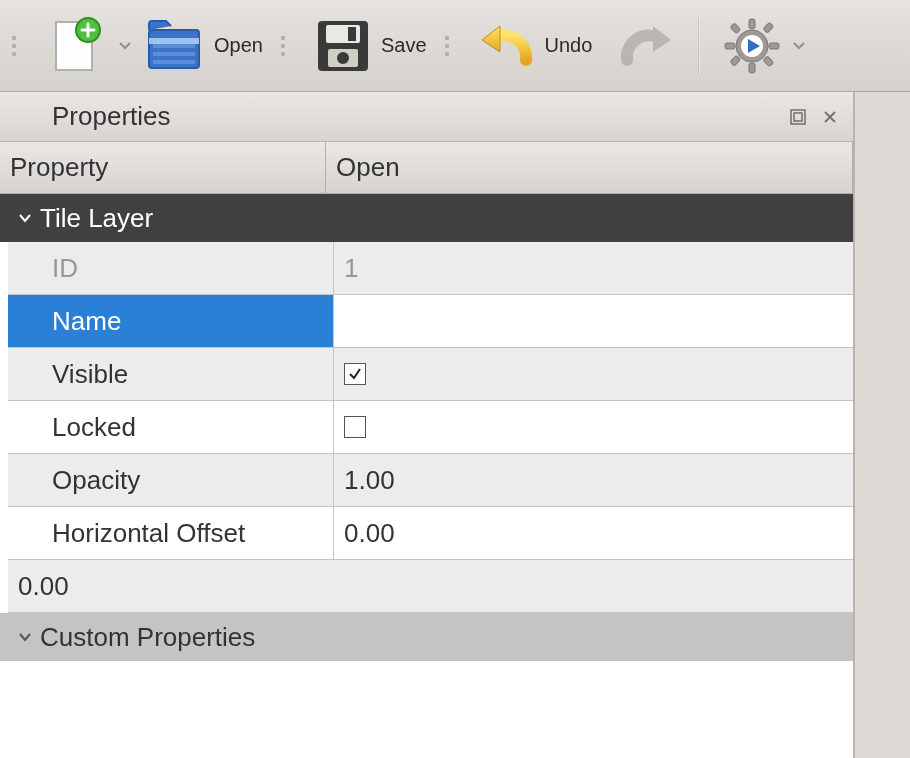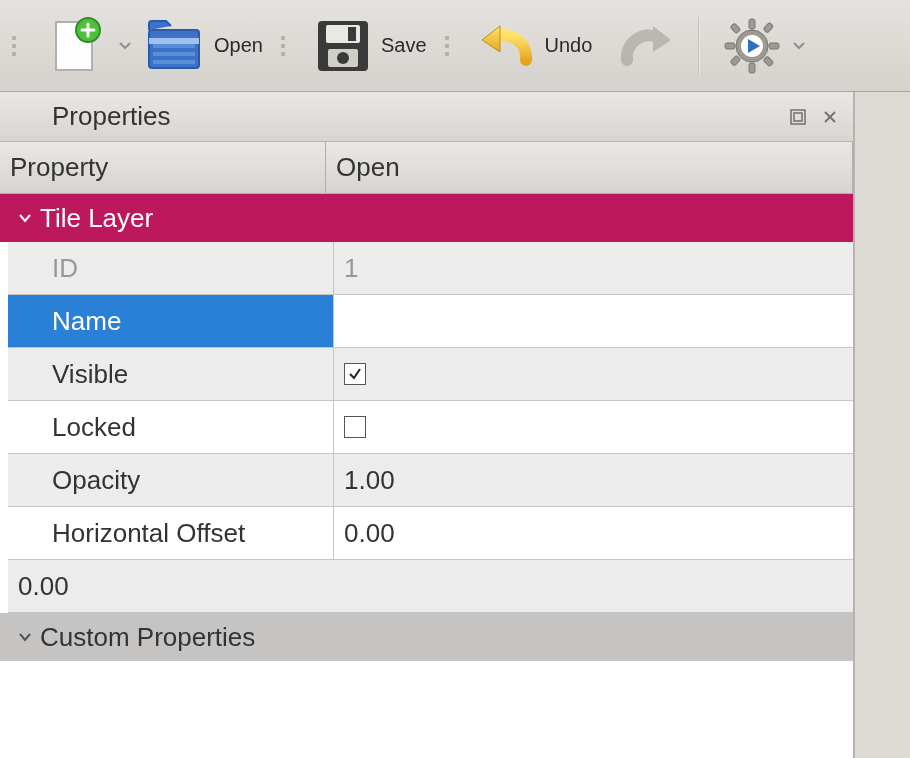--- a/index.html
+++ b/index.html
@@ -84,21 +84,21 @@
 .table-head .col {
   display:flex; align-items:center; padding: 0 10px;
   border-right: 1px solid #b0adab;
   text-align: right;
 }
 .col-prop { width: 326px; }
 .col-val  { flex:1; }
 
 .group-row {
   height: 48px;
-  background: #be185d;
+  background: #404040;
   color: #fff;
   display:flex;
   align-items:center;
   padding: 0 0 0 14px;
   font-size: 26px;
 }
 .group-row .tw {
   width: 22px; display:flex; align-items:center; justify-content:center; margin-right:4px;
 }
 .group-row.light { background:#c6c4c2; color:#333; }

